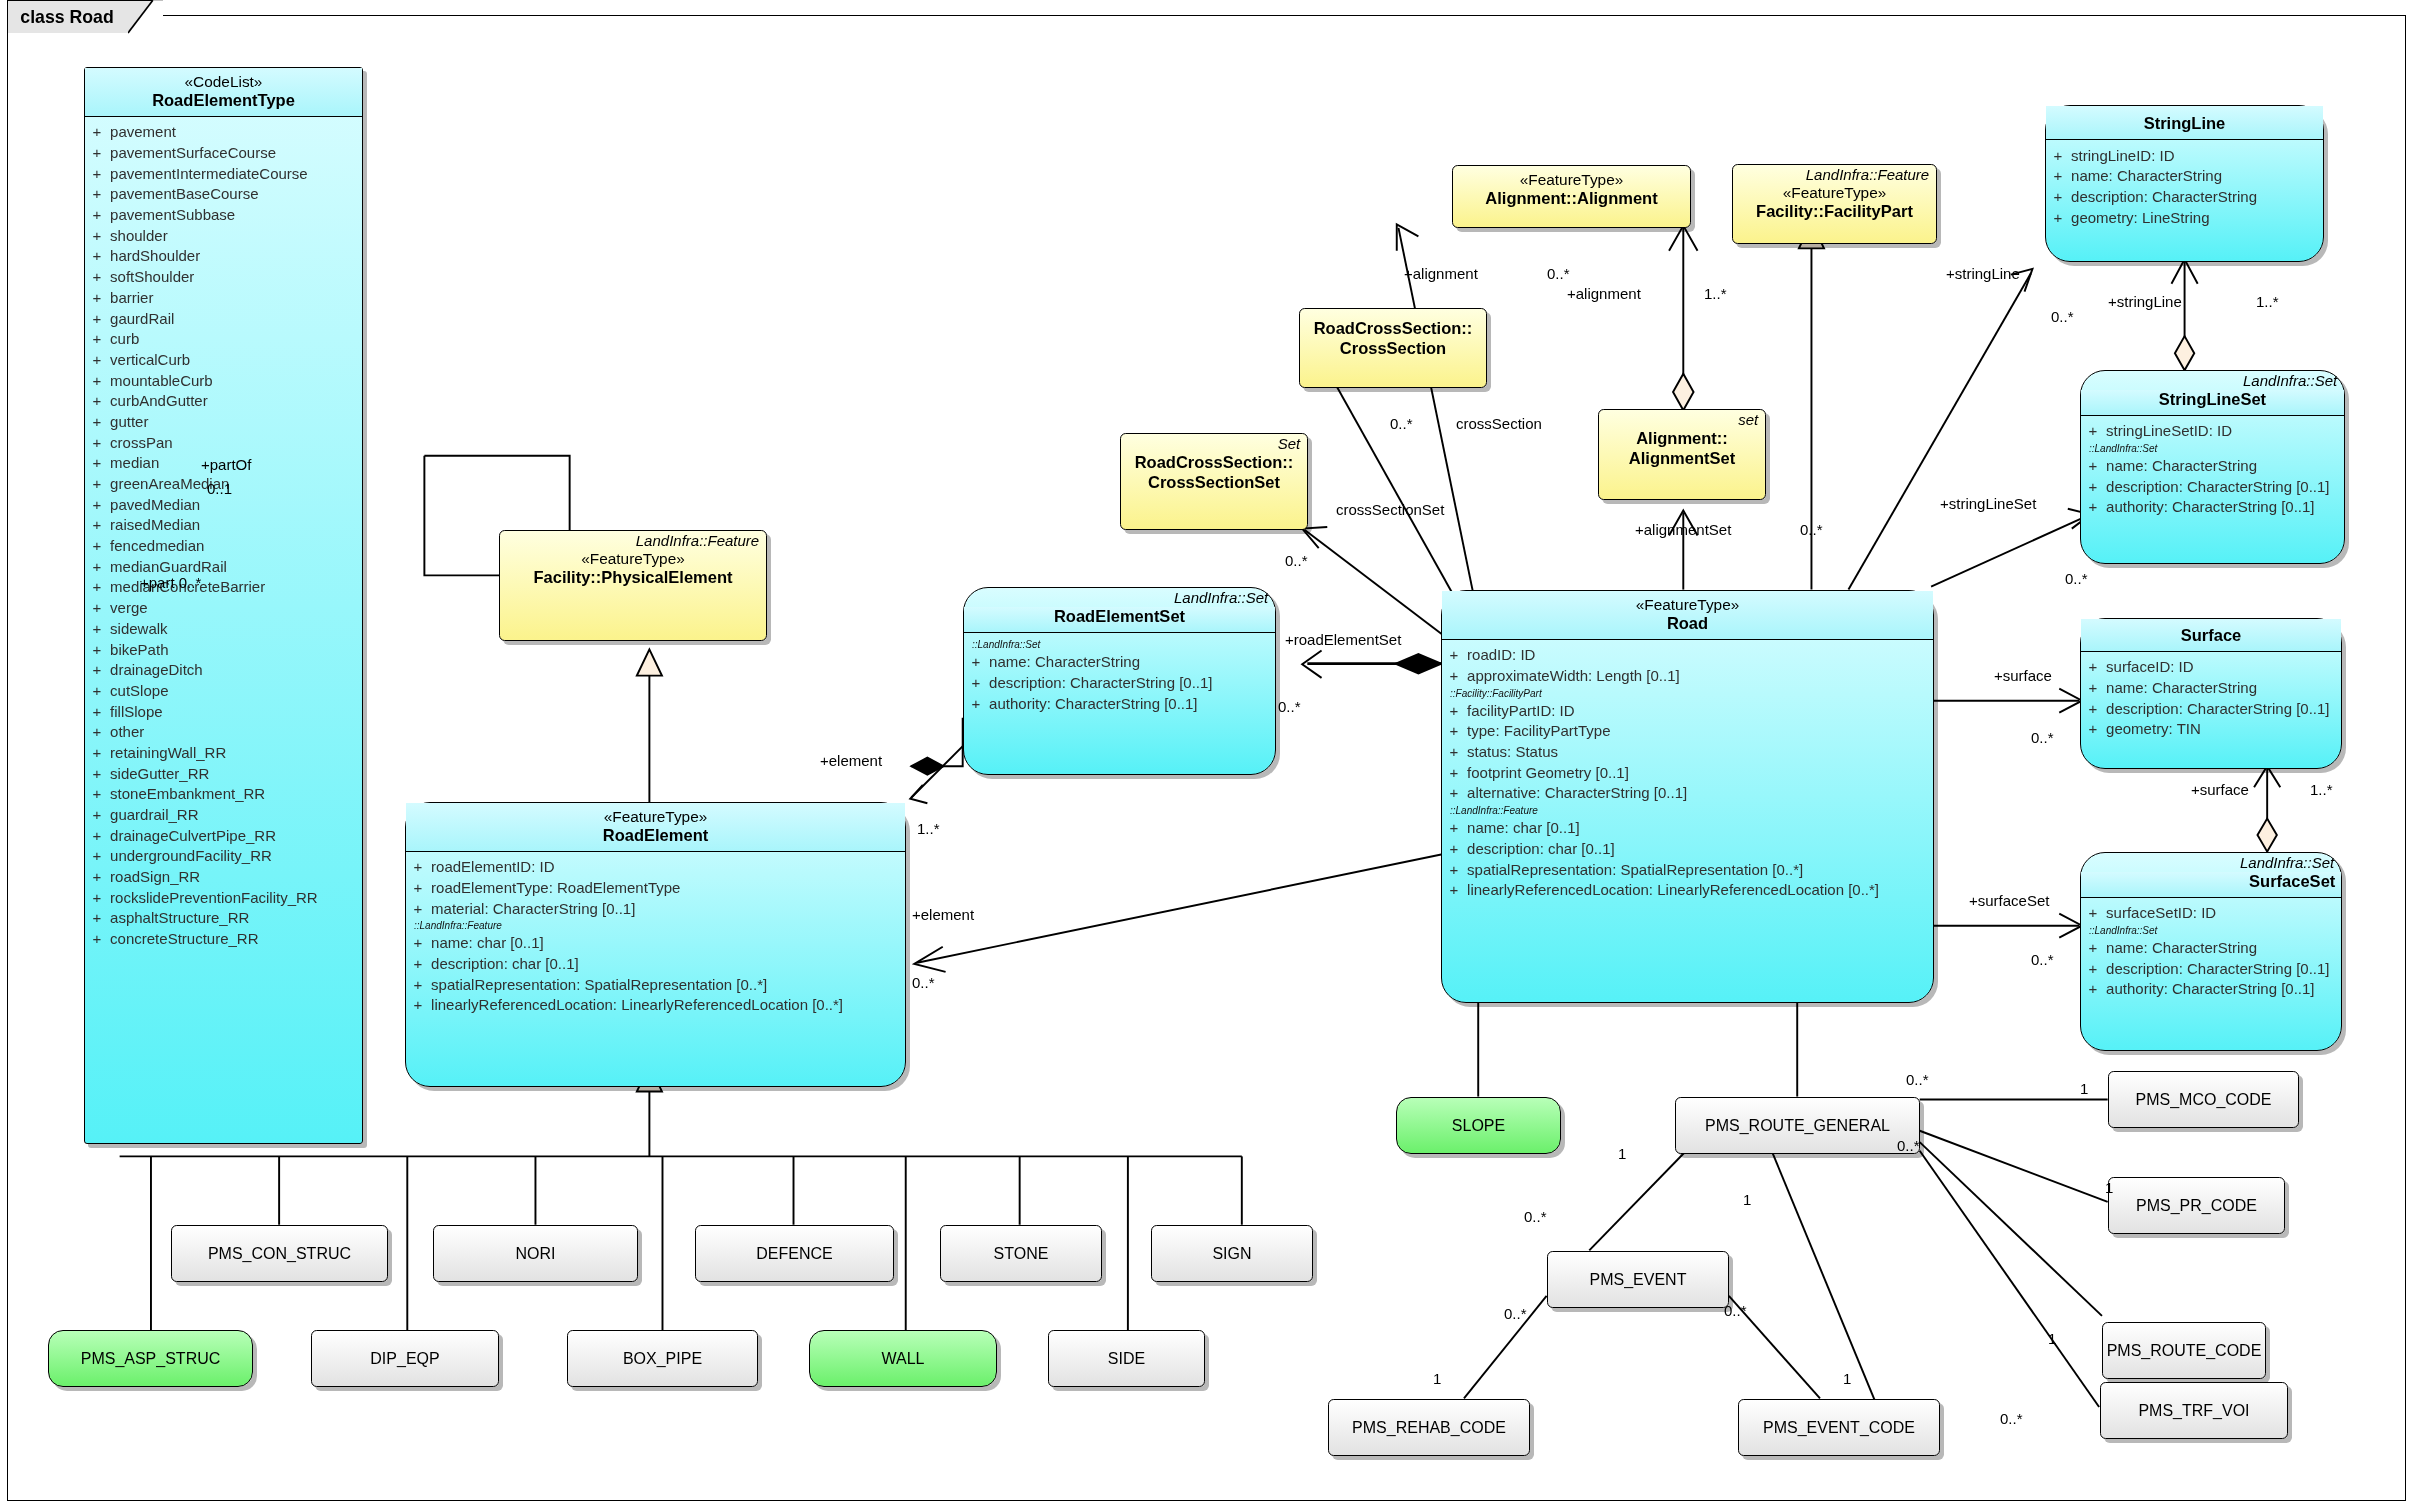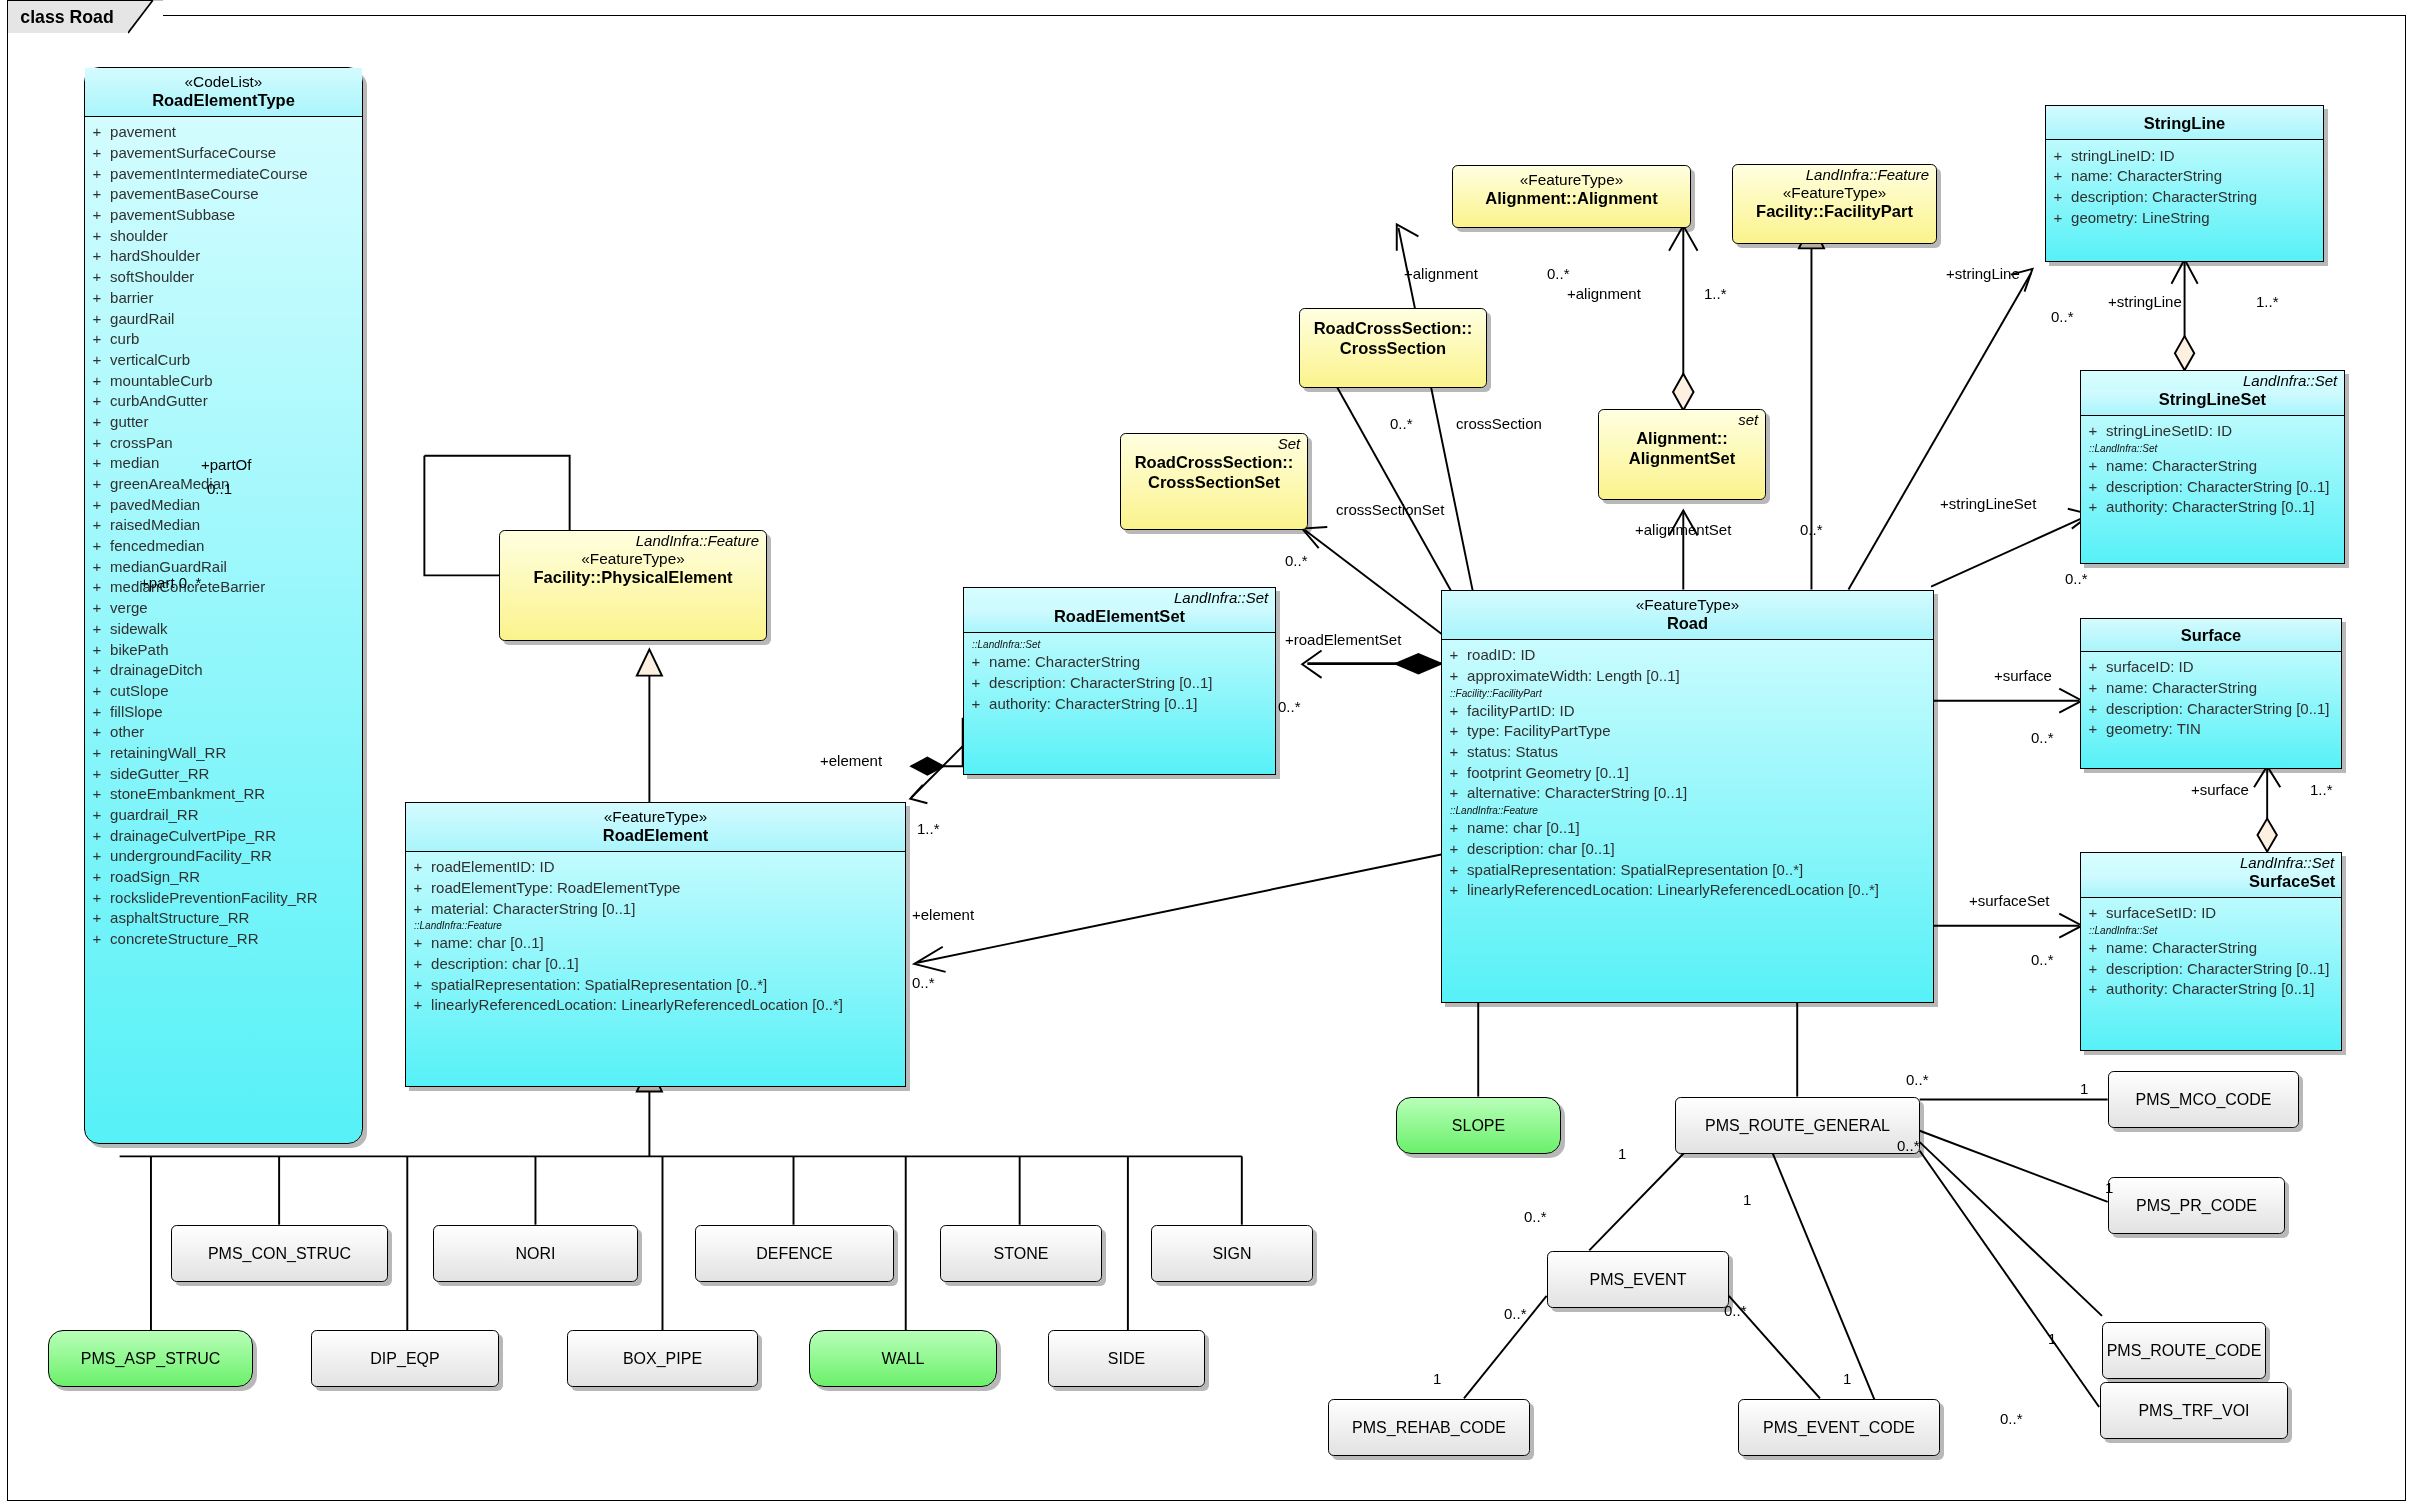--- a/index.html
+++ b/index.html
@@ -9,21 +9,21 @@
   
   .frame{position:absolute;left:6.8px;top:15px;width:2399px;height:1486px;border:1.7px solid #000;box-sizing:border-box;}
   .tab{position:absolute;left:6.8px;top:0px;height:33px;box-sizing:border-box;background:#fff;z-index:6;}
   .tab .tabbody{position:relative;height:33px;border:1.7px solid #000;border-bottom:none;box-sizing:border-box;padding:0 40px 0 12.5px;display:flex;align-items:center;background:#e5e5e5;}
   .tab .tablabel{font-size:17.7px;font-weight:bold;color:#000;white-space:nowrap;}
   .tab .slash{position:absolute;right:0px;top:0px;width:35px;height:35px;overflow:hidden;}
 
   
   .cls{position:absolute;box-sizing:border-box;border:1.7px solid #000;
        box-shadow:4px 4px 0 rgba(0,0,0,0.28);}
-  .cls.cyan{background:linear-gradient(to bottom,#d9fdff 0%,#56f1f7 100%);}
+  .cls.cyan{background:linear-gradient(to bottom,#d9fdff 0%,#56f1f7 100%);border-radius:25px;}
   .cls.cyan .hdr{background:linear-gradient(to bottom,#d4fbff 0%,#a9f5fb 100%);}
   .cls.yellow{background:linear-gradient(to bottom,#ffffe0 0%,#fbf38c 100%);border-radius:5.7px;}
   .cls.grey{background:linear-gradient(to bottom,#ffffff 0%,#e2e2e2 100%);border-radius:5.7px;}
   .cls.green{background:linear-gradient(to bottom,#b8ffb8 0%,#6bf06b 100%);border-radius:15px;}
 
   .hdr{padding:4.6px 5.7px 5.7px 5.7px;text-align:center;}
   .hdr.sep{border-bottom:1.7px solid #000;}
   .ster{font-size:15.4px;color:#000;line-height:1.18;}
   .cname{font-size:16.5px;font-weight:bold;color:#000;line-height:1.2;}
   .corner{font-size:15px;font-style:italic;text-align:right;color:#000;line-height:1.1;padding:2.3px 6.8px 0 0;}
@@ -145,21 +145,21 @@
     <line class="ln" x1="3370" y1="1985" x2="3700" y2="2110"></line>
     <line class="ln" x1="3370" y1="2005" x2="3690" y2="2310"></line>
     <line class="ln" x1="3370" y1="2020" x2="3685" y2="2470"></line>
     <line class="ln" x1="2970" y1="2010" x2="2790" y2="2195"></line>
     <line class="ln" x1="3110" y1="2020" x2="3300" y2="2480"></line>
 
     <line class="ln" x1="2715" y1="2275" x2="2570" y2="2455"></line>
     <line class="ln" x1="3035" y1="2275" x2="3195" y2="2455"></line>
   </svg>
 
-  <div class="cls cyan" style="left:84px;top:67px;width:279px;height:1077px;border-radius:15px;">
+  <div class="cls cyan" style="left:84px;top:67px;width:279px;height:1077px;border-radius:3px;">
     <div class="hdr sep">
       <div class="ster">«CodeList»</div>
       <div class="cname">RoadElementType</div>
     </div>
     <div class="attrs" id="retLiterals">
         <div class="arow">
           <span class="vis">+</span>
           <span class="txt">pavement</span>
         </div>
         <div class="arow">

